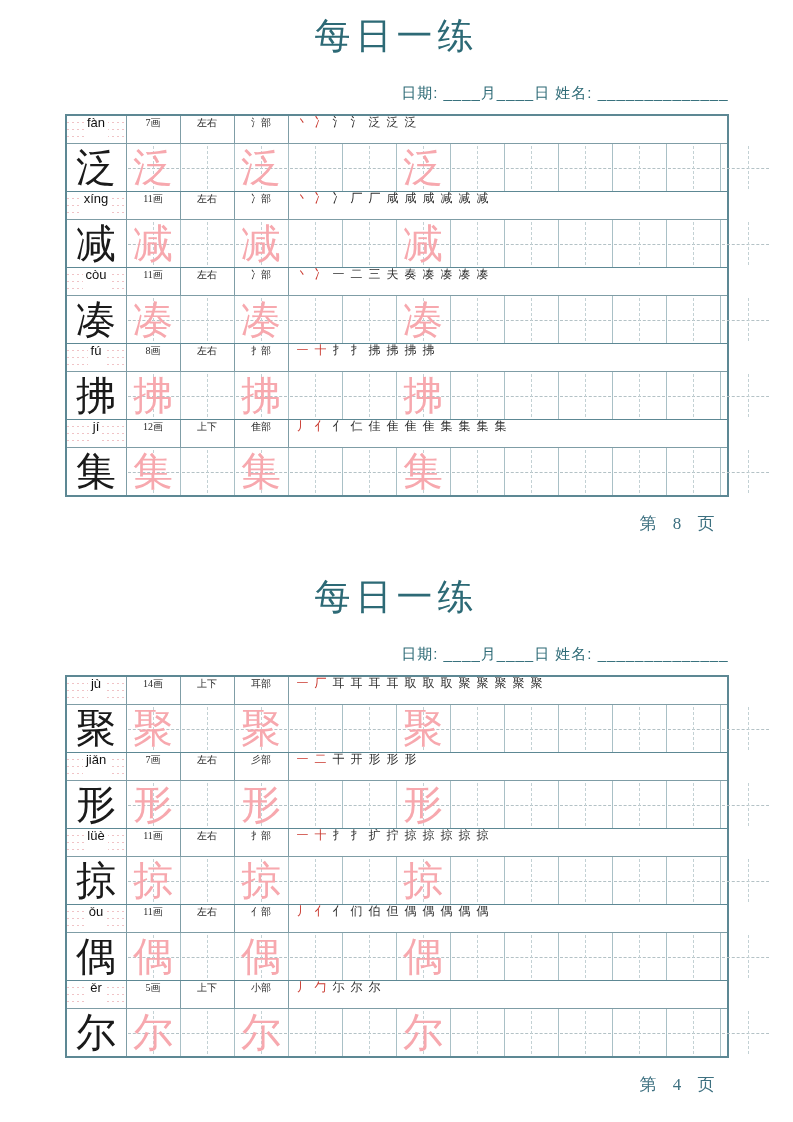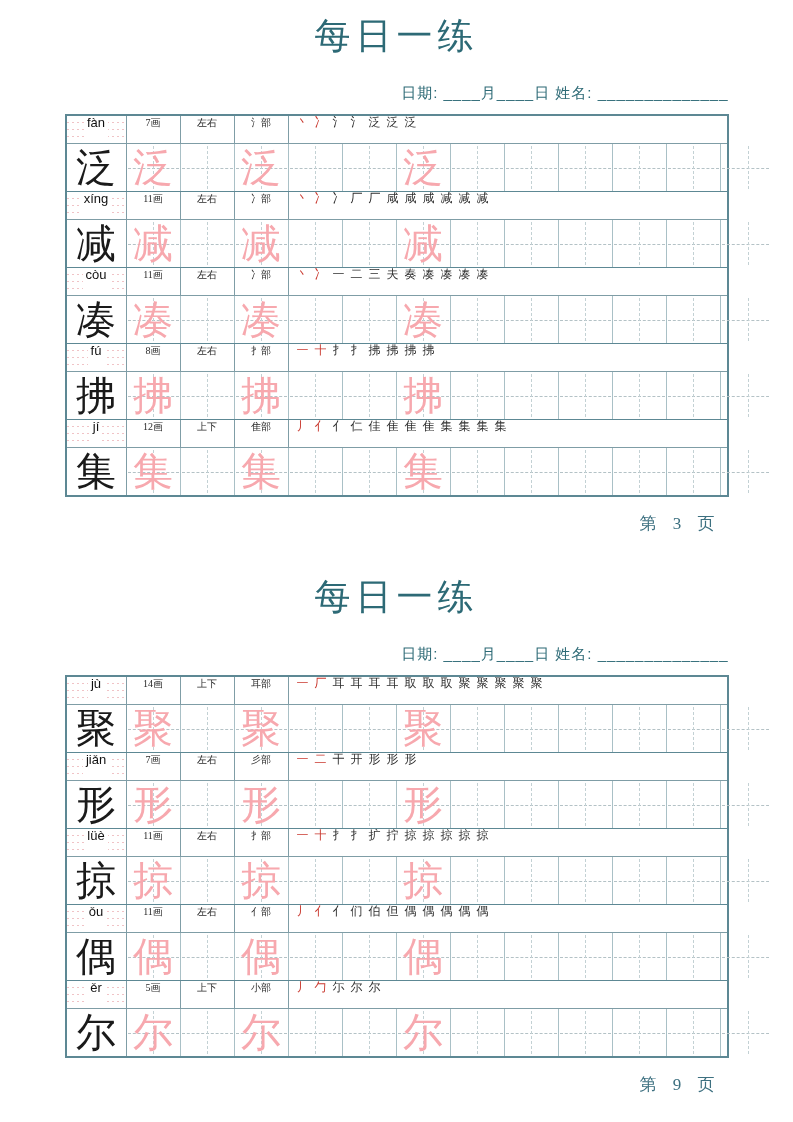--- a/index.html
+++ b/index.html
@@ -318,21 +318,21 @@
             </div>
             <div class="practice-cell"></div>
             <div class="practice-cell"></div>
             <div class="practice-cell"></div>
             <div class="practice-cell"></div>
             <div class="practice-cell"></div>
             <div class="practice-cell"></div>
           </div>
   </div>
 </div>
-    <div class="page-footer">第 3 页</div>
+    <div class="page-footer">第 8 页</div>
   </section>
 
   <section class="page">
     <h1 class="page-title">每日一练</h1>
     <div class="date-line">日期: ____月____日  姓名: ______________</div>
     <div class="worksheet-table">
   <div class="char-block">
     <div class="header-row">
       <div class="header-cell pinyin-cell">
         <span class="pinyin-text">jù</span>
@@ -553,16 +553,16 @@
             </div>
             <div class="practice-cell"></div>
             <div class="practice-cell"></div>
             <div class="practice-cell"></div>
             <div class="practice-cell"></div>
             <div class="practice-cell"></div>
             <div class="practice-cell"></div>
           </div>
   </div>
 </div>
-    <div class="page-footer">第 9 页</div>
+    <div class="page-footer">第 4 页</div>
   </section>
 
 </div>
 
 </body></html>

